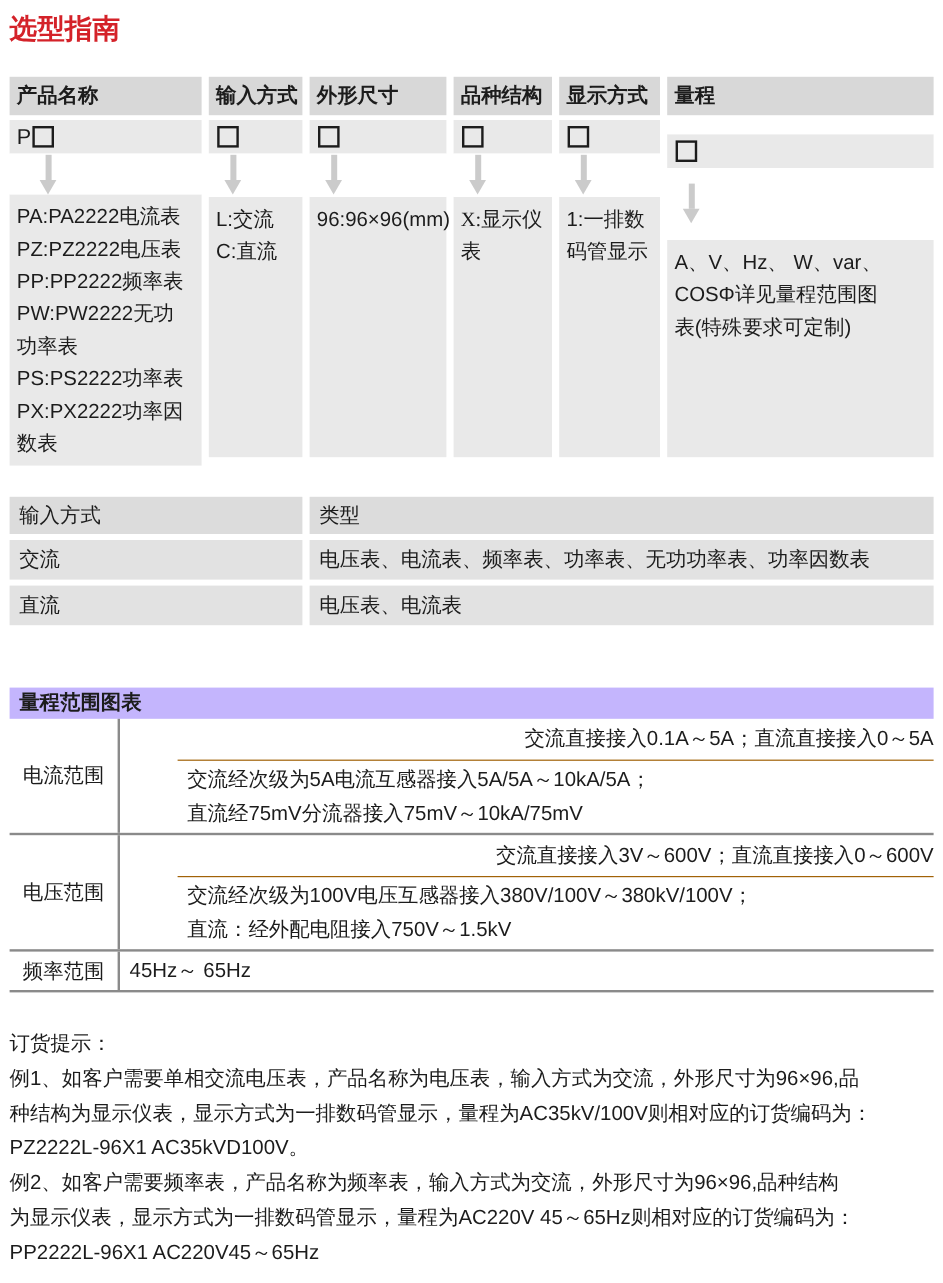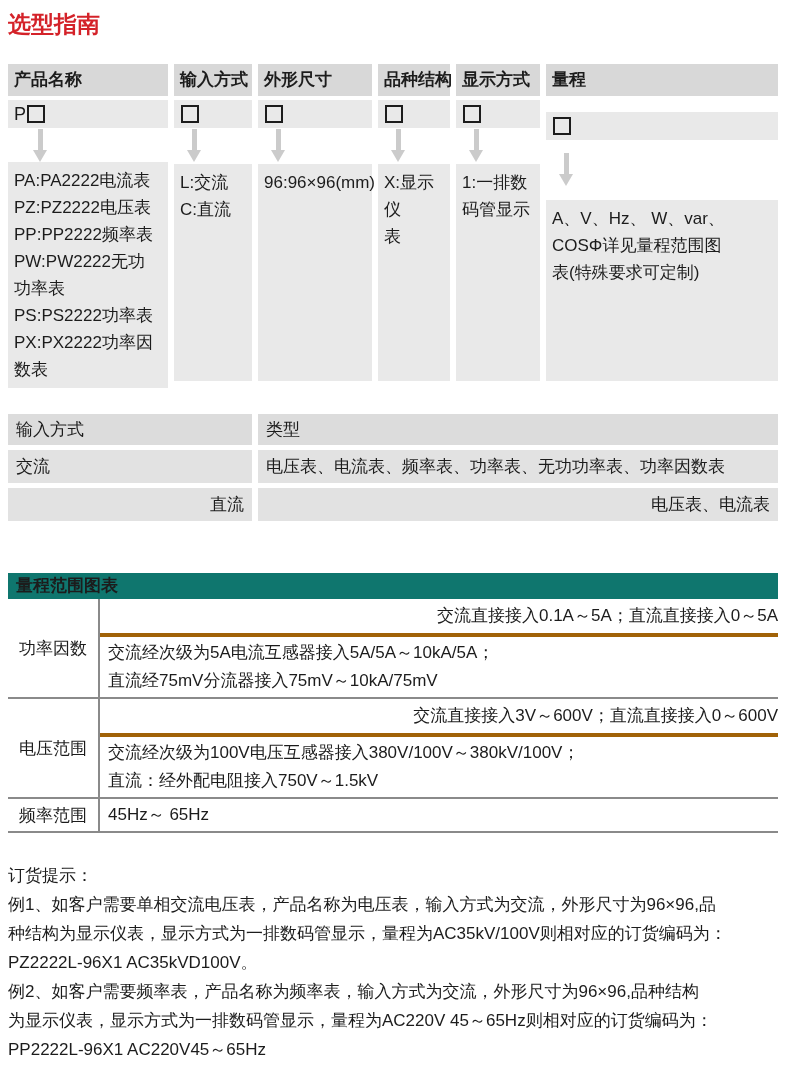--- a/index.html
+++ b/index.html
@@ -14,21 +14,21 @@
   .doc-title{
     margin:10px 0 16px 0;
     font-size:23px;font-weight:bold;color:#d42229;
     line-height:28px;
   }
 
   
   .sel-table{display:flex;gap:6px;margin-top:26px;height:317px;}
   .sel-col{display:flex;flex-direction:column;}
   .c0{width:160px;} .c1{width:78px;} .c2{width:114px;}
-  .c3{width:72px;}  .c4{width:84px;border-radius:15px;} .c5{flex:1;gap:12px;}
+  .c3{width:82px;font-family:Liberation Serif, serif;}  .c4{width:84px;border-radius:15px;} .c5{flex:1;gap:12px;}
   .sel-header{
     height:32px;line-height:32px;background:#d8d8d8;
     font-weight:bold;padding:0 6px;white-space:nowrap;
   }
   .sel-code{
     margin-top:4px;height:28px;background:#e9e9e9;
     display:flex;align-items:center;padding:0 6px;
     font-size:18px;
   }
   .code-letter{line-height:28px;}
@@ -48,45 +48,45 @@
     border-top:12px solid #cbcbcb;
   }
   .sel-content{
     flex:1;background:#e9e9e9;padding:5px 6px;
     line-height:27px;white-space:pre-line;
   }
 
   
   .t2{margin-top:33px;}
   .t2-row{display:flex;gap:6px;margin-bottom:5px;}
-  .t2-row:last-child{margin-bottom:0;text-align:right;}
+  .t2-row:last-child{margin-bottom:0;}
   .t2-c1{width:244px;box-sizing:border-box;background:#e2e2e2;
          line-height:31px;padding:0 8px;}
   .t2-c2{flex:1;background:#e2e2e2;line-height:31px;padding:0 8px;white-space:nowrap;}
   .t2-head .t2-c1,.t2-head .t2-c2{background:#dcdcdc;height:31px;}
   .t2-data .t2-c1,.t2-data .t2-c2{height:33px;line-height:33px;}
 
   
   .t3-title{
     margin-top:52px;height:26px;line-height:26px;
-    background:#0f766e;font-weight:bold;padding:0 8px;
+    background:#c4b5fd;font-weight:bold;padding:0 8px;
   }
   .t3{border-bottom:2px solid #8a8a8a;}
   .t3-row{display:flex;border-top:2px solid #8a8a8a;}
   .t3-row:first-child{border-top:none;}
   .t3-label{
     width:90px;flex:0 0 90px;border-right:2px solid #8a8a8a;
     display:flex;align-items:center;justify-content:center;
     text-align:center;
   }
   .t3-content{flex:1;min-width:0;}
   .t3-sub1{line-height:34px;padding:0 0 0 8px;white-space:nowrap;text-align:right;}
   .t3-sub2{
-    border-top:4px solid #a16207;
-    line-height:28px;padding:2px 0 2px 8px;white-space:pre-line;
+    border-top:1px solid #a16207;
+    line-height:28px;padding:2px 0 2px 8px;white-space:pre-line;margin-left:48px;
   }
   .t3-single{line-height:32px;padding:0 0 0 8px;white-space:nowrap;}
 
   
   .notes{margin-top:28px;line-height:29px;}
   .notes div{white-space:nowrap;}
 </style>
 </head>
 <body>
 
@@ -211,21 +211,21 @@
     </div>
     <div class="t2-row t2-data">
       <div class="t2-c1">直流</div>
       <div class="t2-c2">电压表、电流表</div>
     </div>
   </div>
 
   <div class="t3-title">量程范围图表</div>
   <div class="t3">
     <div class="t3-row">
-      <div class="t3-label">功率因数</div>
+      <div class="t3-label">电流范围</div>
       <div class="t3-content">
         <div class="t3-sub1">交流直接接入0.1A～5A；直流直接接入0～5A</div>
         <div class="t3-sub2">交流经次级为5A电流互感器接入5A/5A～10kA/5A；
 直流经75mV分流器接入75mV～10kA/75mV</div>
       </div>
     </div>
     <div class="t3-row">
       <div class="t3-label">电压范围</div>
       <div class="t3-content">
         <div class="t3-sub1">交流直接接入3V～600V；直流直接接入0～600V</div>

